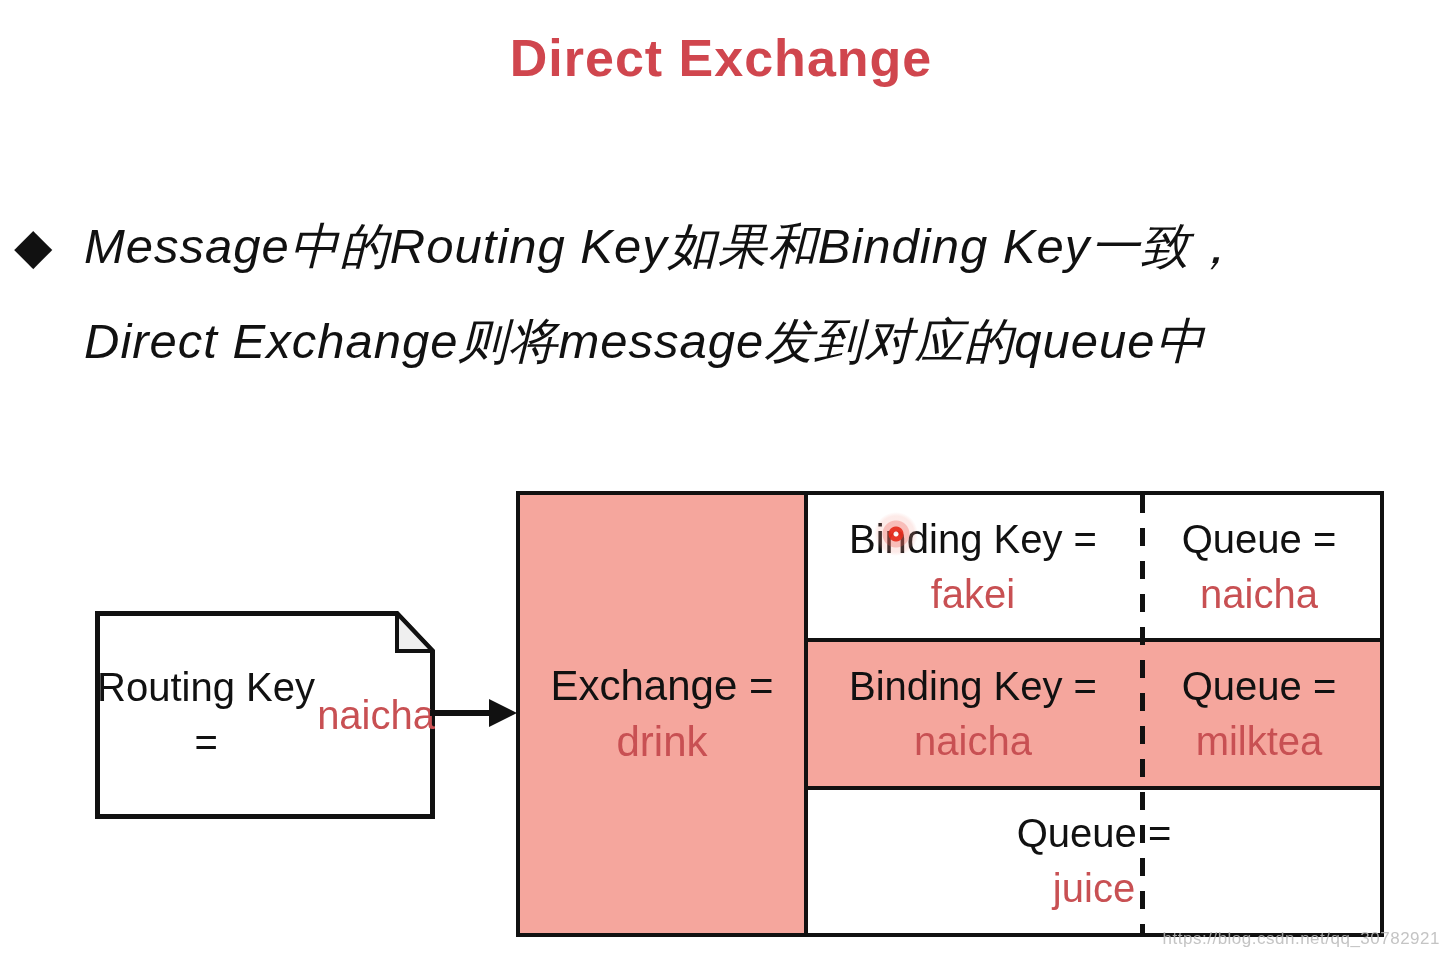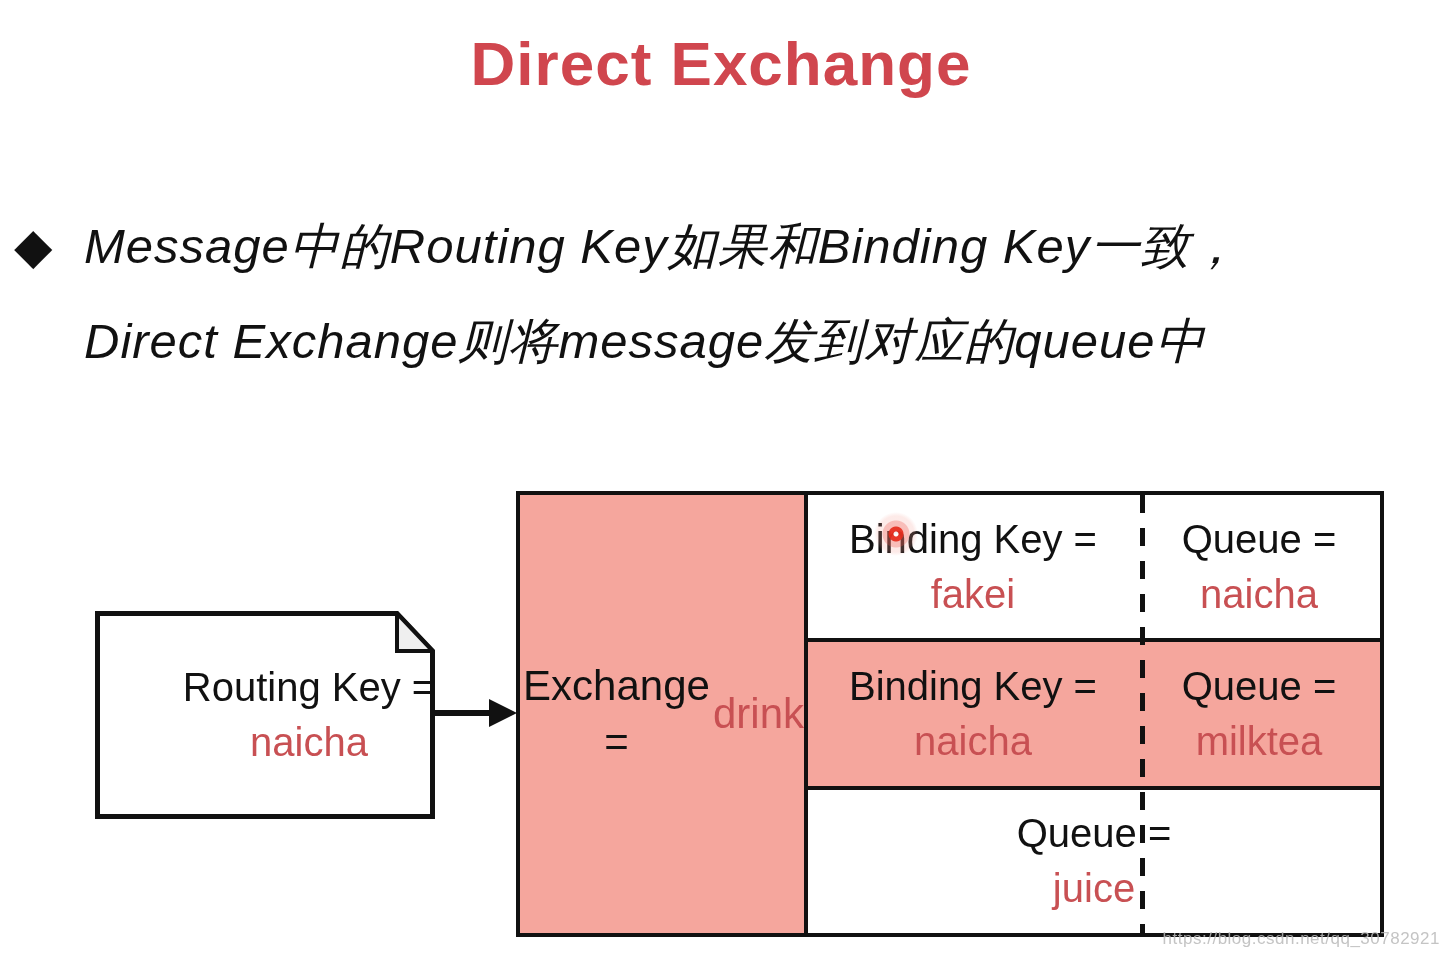--- a/index.html
+++ b/index.html
@@ -13,60 +13,60 @@
   body{
     position:relative;
     background:#ffffff;
     font-family:"Liberation Sans", sans-serif;
     color:var(--ink);
     overflow:hidden;
   }
   .slide-title{
     position:absolute; left:0; top:28px; width:100%;
     text-align:center;
-    font-size:62px; font-weight:bold; letter-spacing:1px;
+    font-size:52px; font-weight:bold; letter-spacing:1px;
     color:var(--title-color);
   }
   .bullet-marker{
     position:absolute; left:14px; top:221px;
     font-size:50px; line-height:1; color:var(--ink);
   }
   .bullet-text{
     position:absolute; left:84px; top:199px; width:1330px;
     font-size:49px; line-height:95px; letter-spacing:1px;
     color:var(--ink);
     font-style:italic;
   }
   
   .note{position:absolute; left:95px; top:611px; width:340px; height:208px;}
   .note-text{
     position:absolute; left:95px; top:611px; width:340px; height:208px;
-    display:flex; flex-direction:column; align-items:center; justify-content:center;
-    font-size:40px; line-height:55px; text-align:center;margin-left:44px;
+    display:flex; align-items:center; justify-content:center;
+    font-size:40px; line-height:55px; text-align:center;
   }
   .red{color:var(--accent);}
   
   .arrow-line{position:absolute; left:430px; top:710px; width:62px; height:6px; background:var(--ink);}
   .arrow-head{
     position:absolute; left:489px; top:699px; width:0; height:0;
     border-left:28px solid var(--ink);
     border-top:14px solid transparent;
     border-bottom:14px solid transparent;
   }
   
   .xtable{
     position:absolute; left:516px; top:491px; width:868px; height:446px;
     border:4px solid var(--ink);
     display:flex;
   }
   .exchange-cell{
     width:288px; flex:0 0 288px;
     border-right:4px solid var(--ink);
     background:var(--highlight);
-    display:flex; flex-direction:row; align-items:center; justify-content:center;
+    display:flex; flex-direction:column; align-items:center; justify-content:center;
     font-size:42px; line-height:56px; text-align:center;
   }
   .rows{flex:1; display:flex; flex-direction:column;}
   .trow{flex:1; display:flex; background:#ffffff;}
   .trow + .trow{border-top:4px solid var(--ink);}
   .trow.hl{background:var(--highlight);}
   .cell{
     display:flex; flex-direction:column; align-items:center; justify-content:center;
     font-size:40px; line-height:55px; text-align:center;
   }

